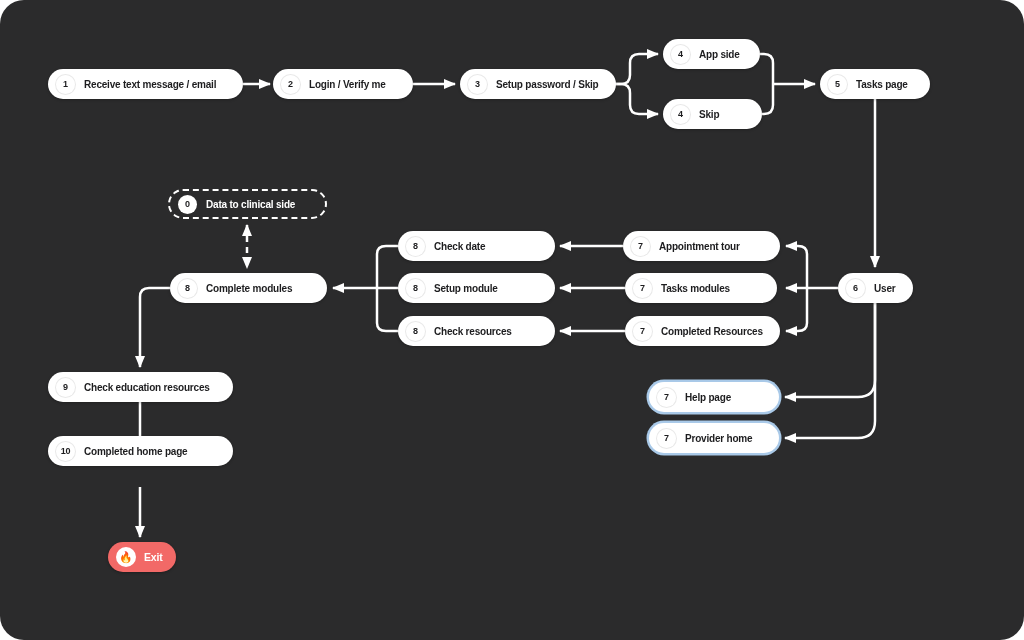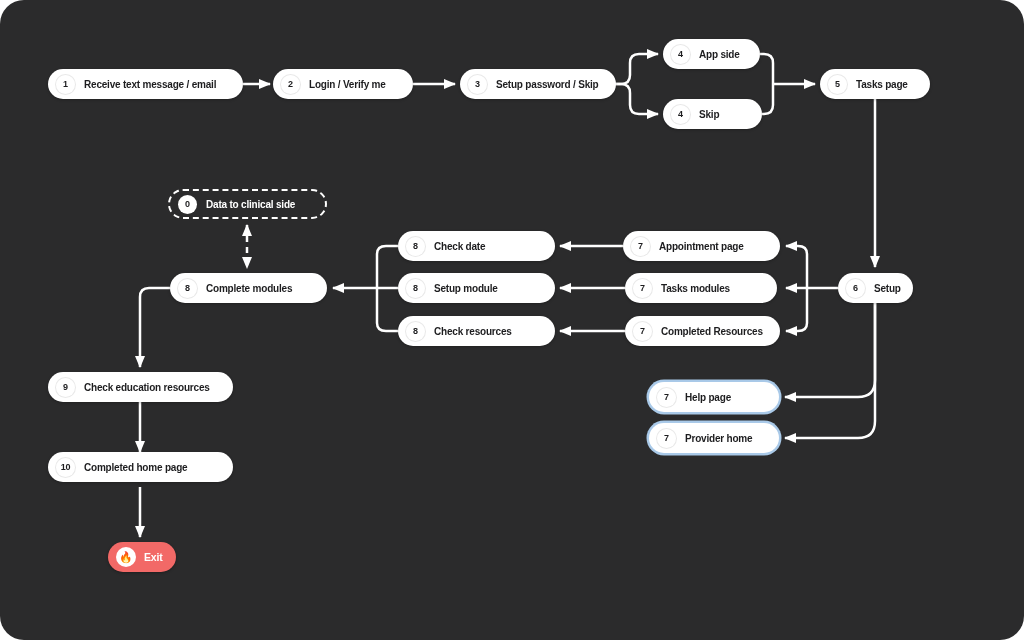--- a/index.html
+++ b/index.html
@@ -129,54 +129,54 @@
     <span class="label">Check resources</span>
   </div>
 
   <div class="node" style="left:170px;top:273px;width:157px">
     <span class="badge">8</span>
     <span class="label">Complete modules</span>
   </div>
 
   <div class="node" style="left:623px;top:231px;width:157px">
     <span class="badge">7</span>
-    <span class="label">Appointment page</span>
+    <span class="label">Appointment tour</span>
   </div>
 
   <div class="node" style="left:625px;top:273px;width:152px">
     <span class="badge">7</span>
     <span class="label">Tasks modules</span>
   </div>
 
   <div class="node" style="left:625px;top:316px;width:155px">
     <span class="badge">7</span>
     <span class="label">Completed Resources</span>
   </div>
 
   <div class="node" style="left:838px;top:273px;width:75px">
     <span class="badge">6</span>
-    <span class="label">Setup</span>
+    <span class="label">User</span>
   </div>
 
   <div class="node blue" style="left:649px;top:382px;width:130px">
     <span class="badge">7</span>
     <span class="label">Help page</span>
   </div>
 
   <div class="node blue" style="left:649px;top:423px;width:130px">
     <span class="badge">7</span>
     <span class="label">Provider home</span>
   </div>
 
   <div class="node" style="left:48px;top:372px;width:185px">
     <span class="badge">9</span>
     <span class="label">Check education resources</span>
   </div>
 
-  <div class="node" style="left:48px;top:452px;width:185px">
+  <div class="node" style="left:48px;top:436px;width:185px">
     <span class="badge">10</span>
     <span class="label">Completed home page</span>
   </div>
 
   <div class="node exit" style="left:108px;top:542px;width:68px">
     <span class="badge">🔥</span>
     <span class="label">Exit</span>
   </div>
 
 </div>

